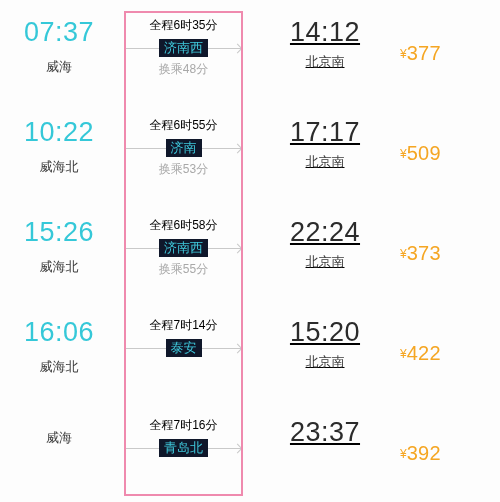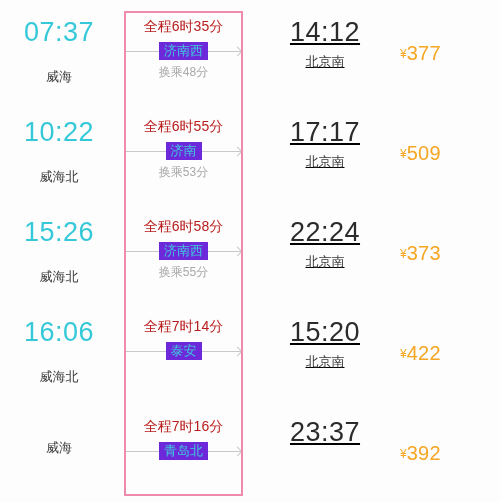--- a/index.html
+++ b/index.html
@@ -58,37 +58,37 @@
     text-align: center;
   }
   .dep-time {
     font-size: 27px;
     color: #35c8d8;
     letter-spacing: 0.5px;
     line-height: 1.08;
     font-weight: 400;
   }
   .dep-station {
-    margin-top: 22px;
+    margin-top: 12px;
     font-size: 13px;
     color: #3a3a3a;
     line-height: 1.2;
   }
 
   
   .mid-block {
     position: absolute;
     left: 124px;
     top: 18px;
     width: 119px;
     text-align: center;
   }
   .duration {
-    font-size: 14px;
-    color: #b91c1c;
+    font-size: 12px;
+    color: #000000;
     line-height: 1.25;
     white-space: nowrap;
   }
   .transfer-line {
     position: relative;
     height: 20px;
     margin-top: 5px;
     display: flex;
     align-items: center;
     justify-content: center;
@@ -108,21 +108,21 @@
     margin-top: -3px;
     width: 6px;
     height: 6px;
     border-top: 1px solid #c9c9c9;
     border-right: 1px solid #c9c9c9;
     transform: rotate(45deg);
   }
   .transfer-station {
     position: relative;
     z-index: 2;
-    background: #6d28d9;
+    background: #0f172a;
     padding: 0 5px;
     font-size: 13px;
     color: #3fc9dc;
     white-space: nowrap;
   }
   .transfer-wait {
     margin-top: 4px;
     font-size: 12px;
     color: #a8a8a8;
     line-height: 1.25;

